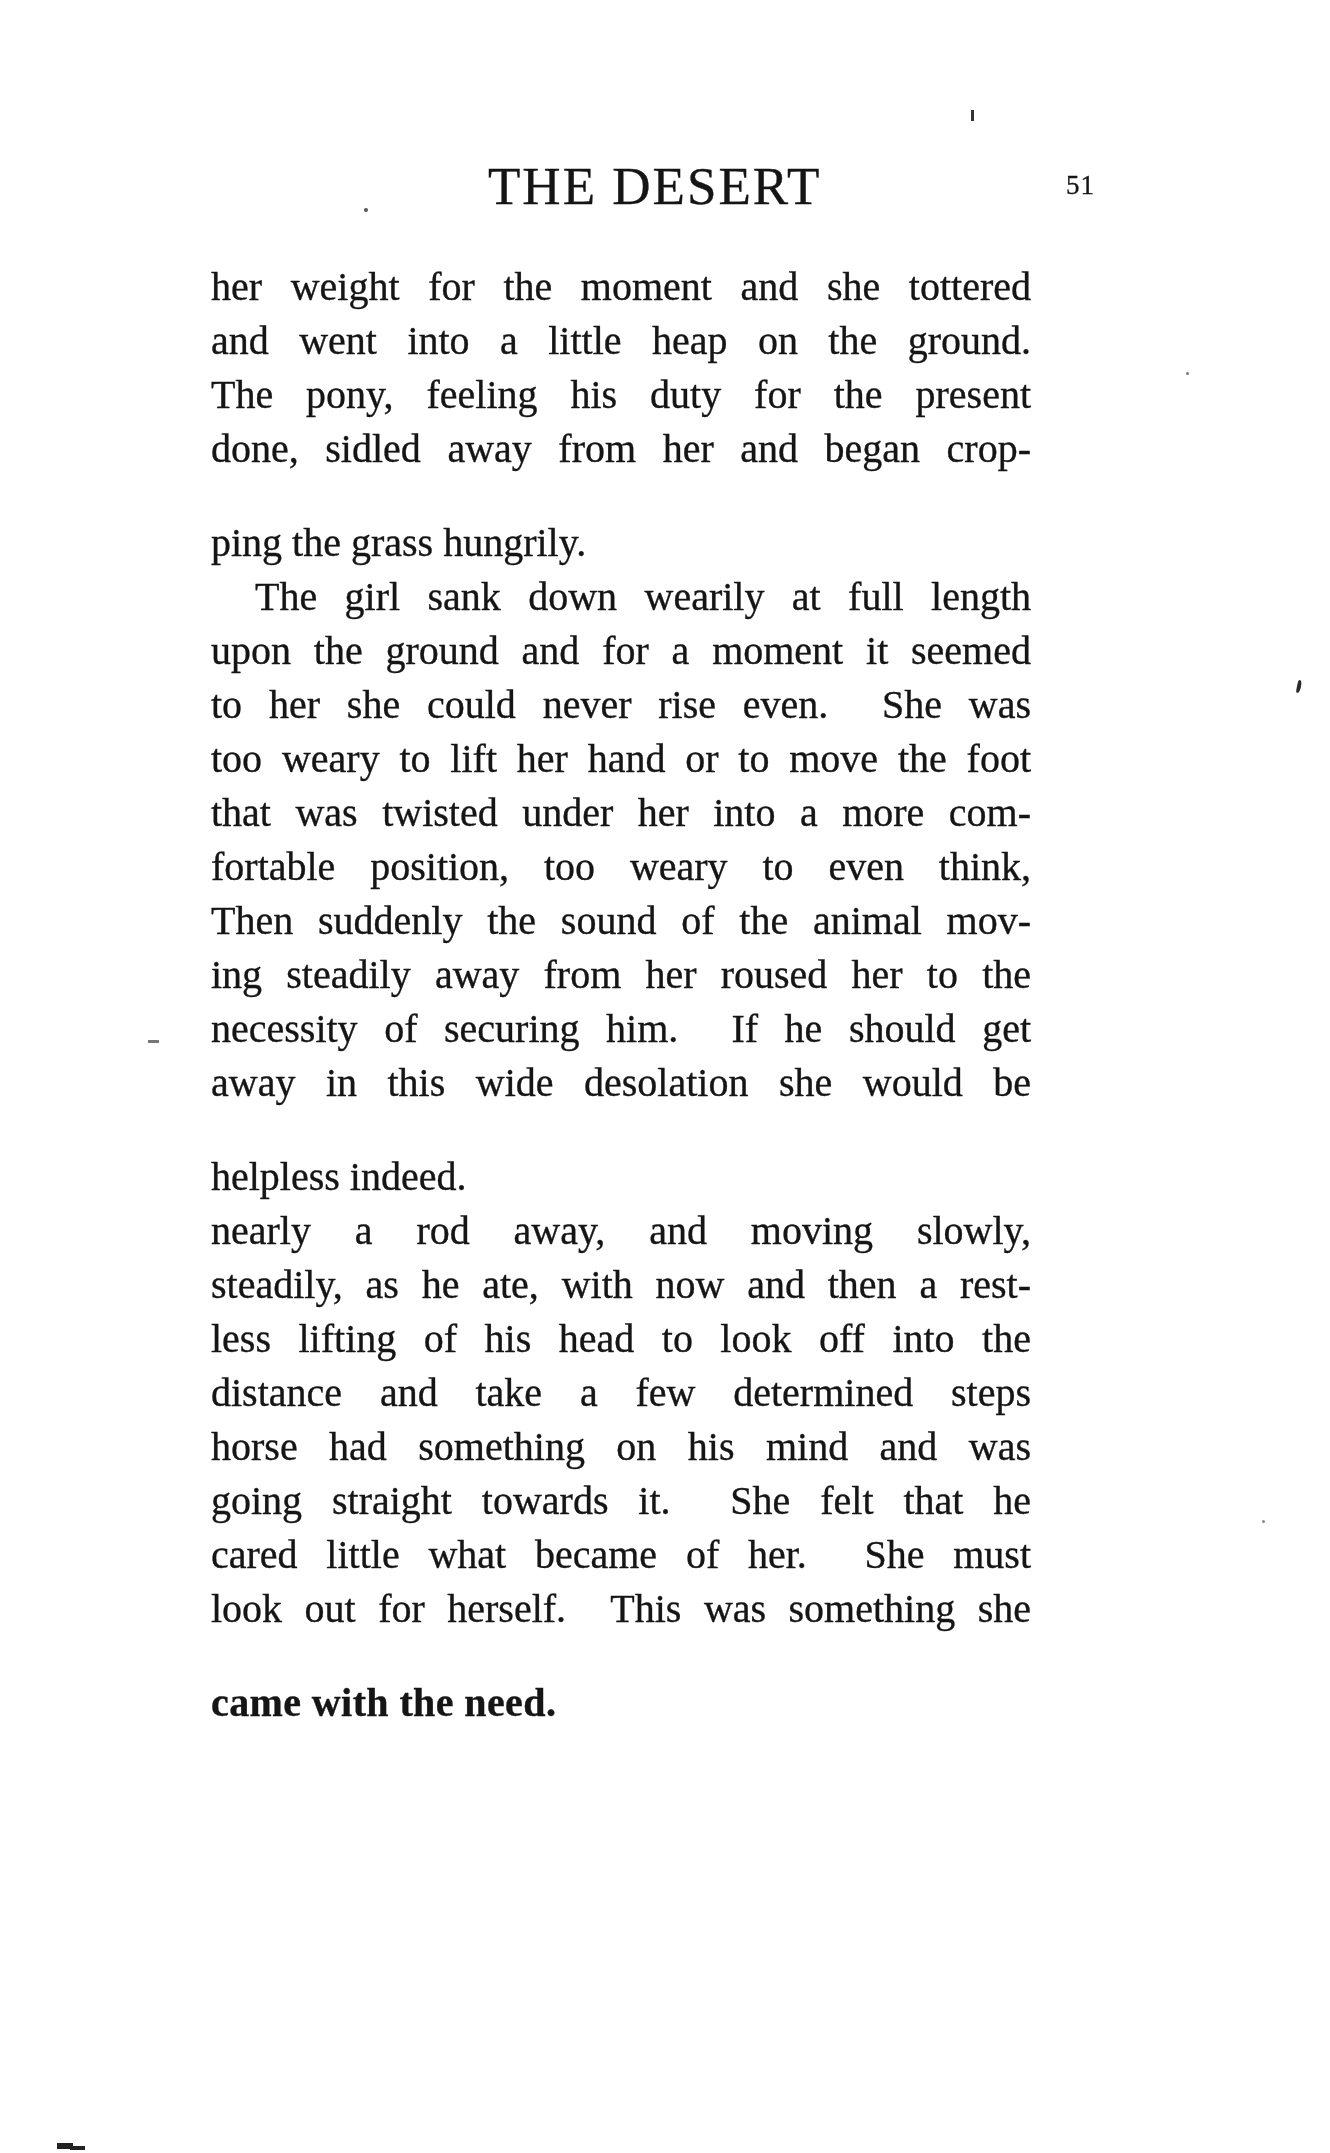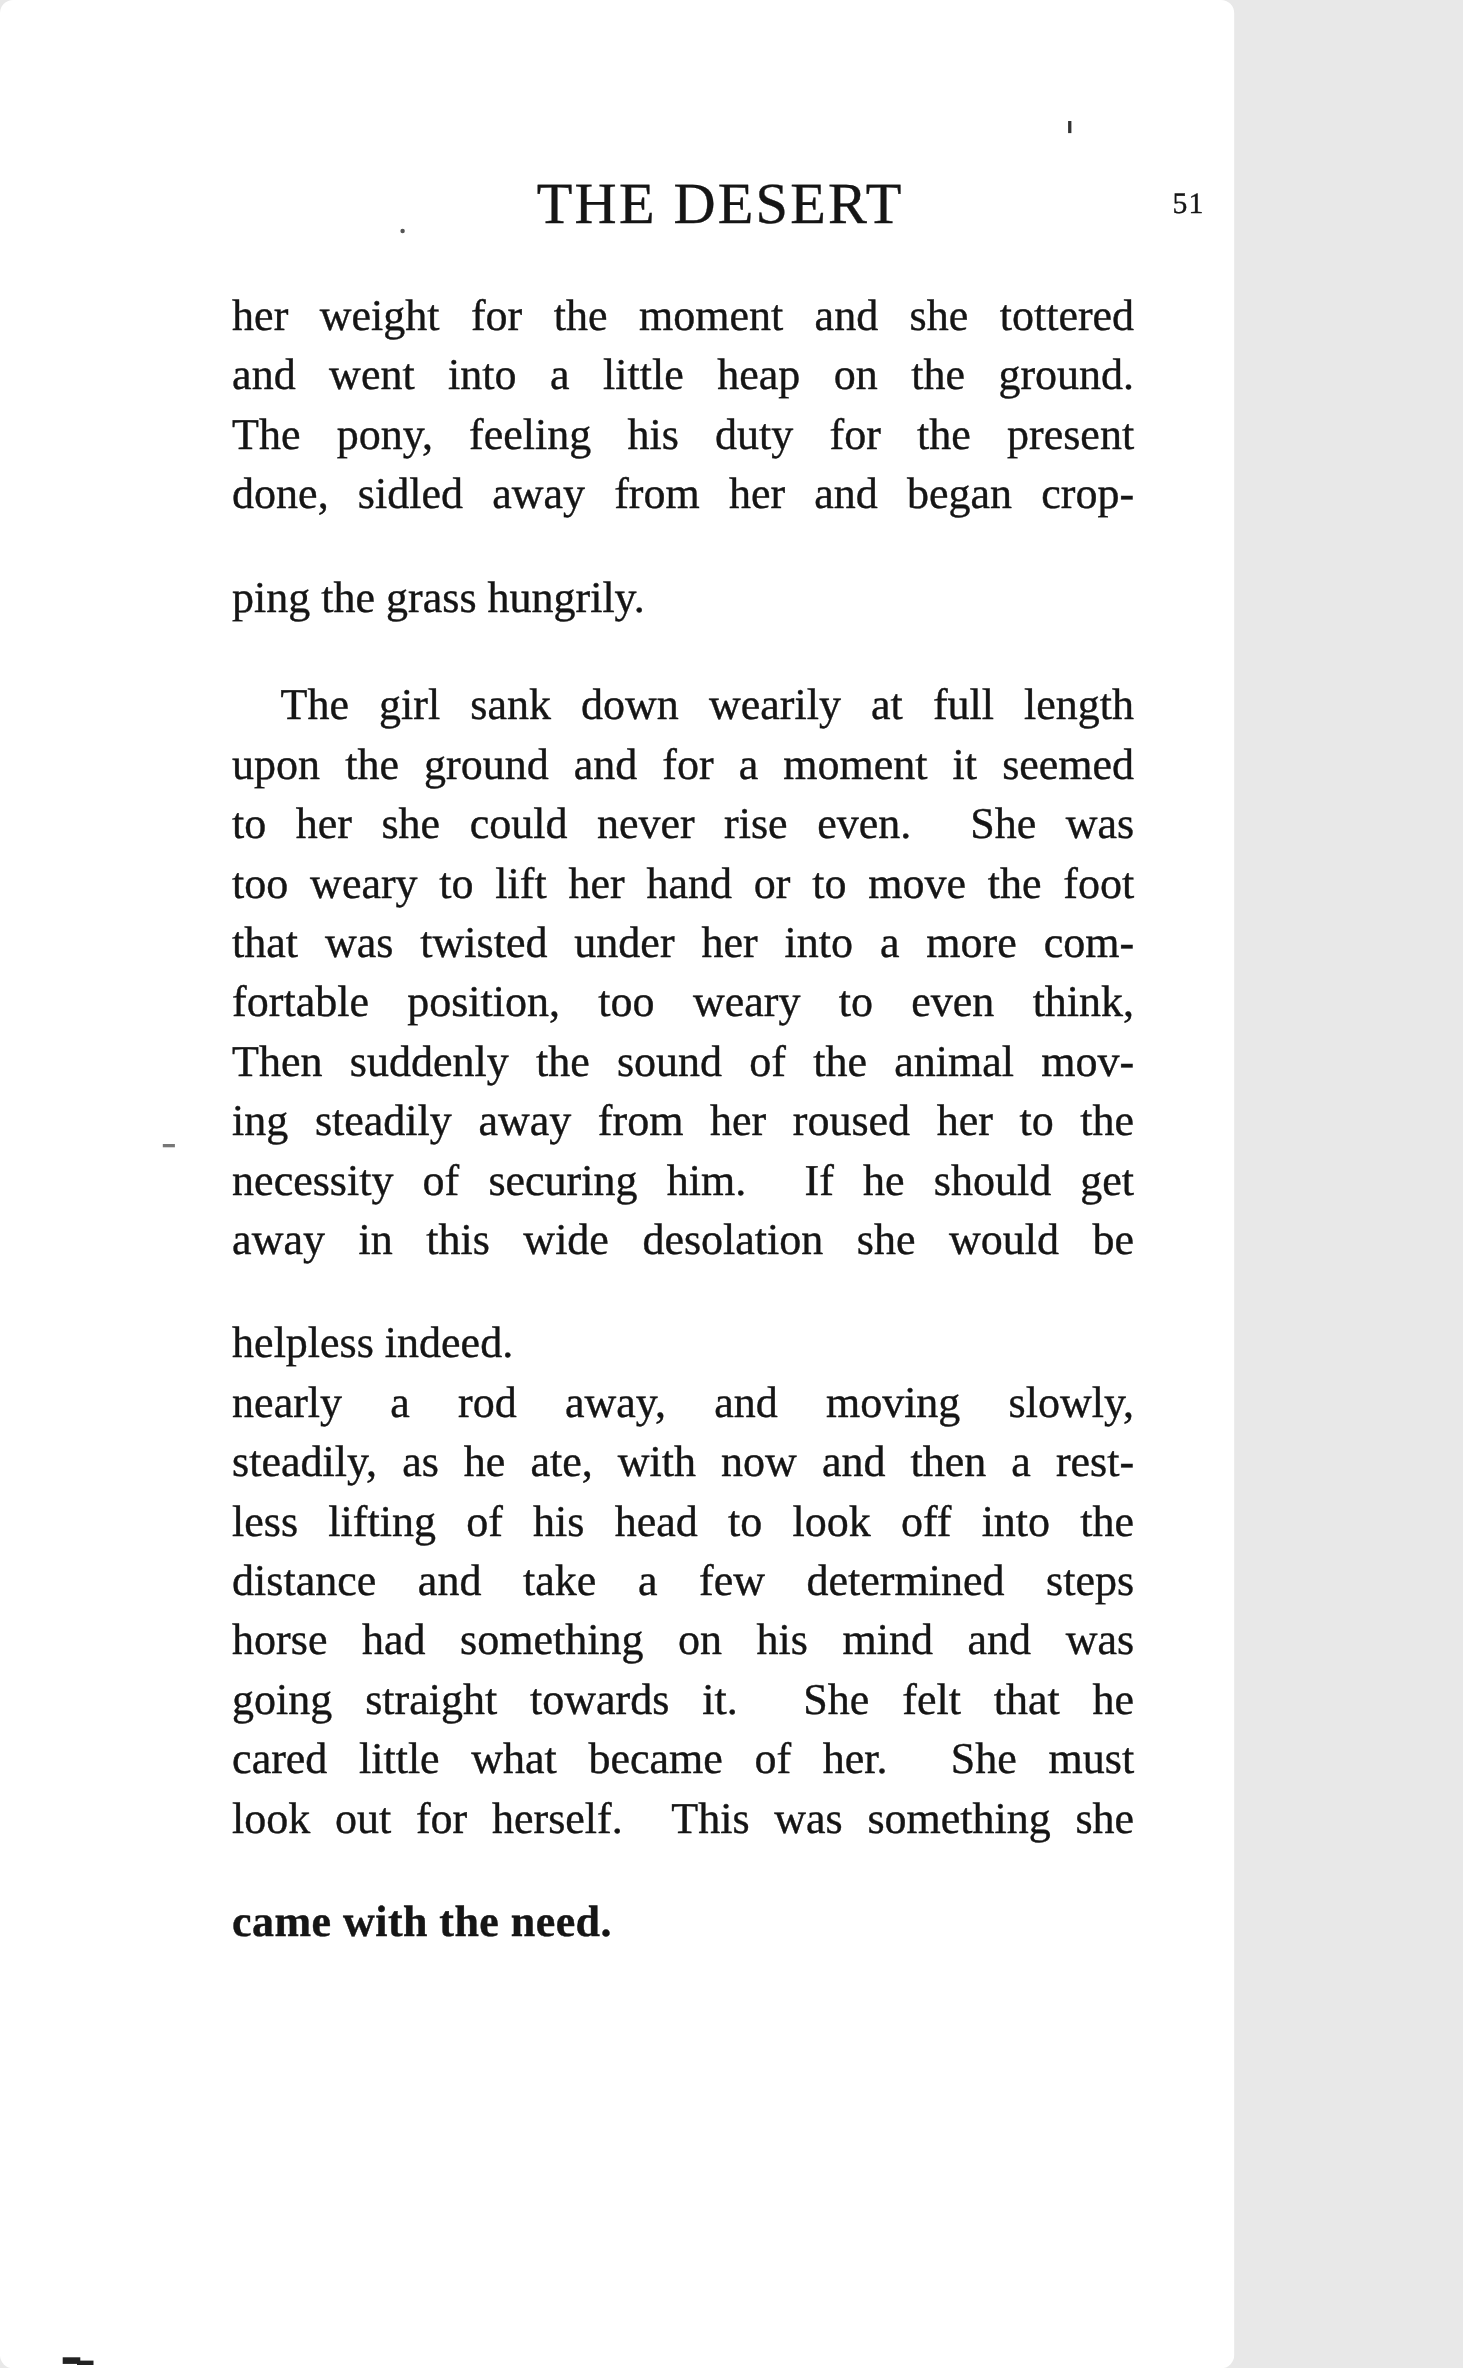--- a/index.html
+++ b/index.html
@@ -1,23 +1,22 @@
 <!DOCTYPE html>
 <html><head>
 <meta charset="utf-8">
 <style>
   html,body{margin:0;padding:0;background:#e8e8e8;}
   .page{
     position:relative;
-    width:1122px;height:2153px;
+    width:1330px;height:2153px;
     background:#ffffff;
     font-family:"Liberation Serif", serif;
     color:#151515;
     overflow:hidden;
-    border-radius:12px;
     -webkit-text-stroke:0.35px currentColor;
   }
   .title{
     position:absolute;left:488px;top:160px;
     font-size:53px;line-height:1;letter-spacing:2px;
     white-space:nowrap;
   }
   .pagenum{
     position:absolute;left:1066px;top:172px;
     font-size:27px;line-height:1;letter-spacing:1px;
@@ -25,21 +24,21 @@
   .body{
     position:absolute;left:211px;top:260px;width:820px;
     font-size:40px;line-height:54px;
   }
   .line{
     text-align:justify;
     text-align-last:justify;
     white-space:pre-wrap;
   }
   .line.endline{text-align-last:left;margin-top:40px;}
-  .line.indent{text-indent:44px;margin-top:44px;}
+  .line.indent{text-indent:44px;}
   .para.p3 .line:last-child{font-weight:bold;letter-spacing:.4px;}
   
   .speck{position:absolute;background:#222;}
   .speck.smudge1{left:57px;top:2143px;width:16px;height:6px;}
   .speck.smudge2{left:70px;top:2146px;width:15px;height:4px;}
   .speck.tick-top{left:971px;top:110px;width:3px;height:11px;background:#333;}
   .speck.dot-title{left:364px;top:208px;width:4px;height:4px;border-radius:50%;background:#555;}
   .speck.quote-right{left:1297px;top:680px;width:4px;height:13px;border-radius:40% 60% 60% 40%;background:#2a2a2a;transform:rotate(12deg);}
   .speck.dash-left{left:148px;top:1040px;width:11px;height:3px;background:#777;}
   .speck.dot-right1{left:1186px;top:372px;width:3px;height:3px;border-radius:50%;background:#777;}

